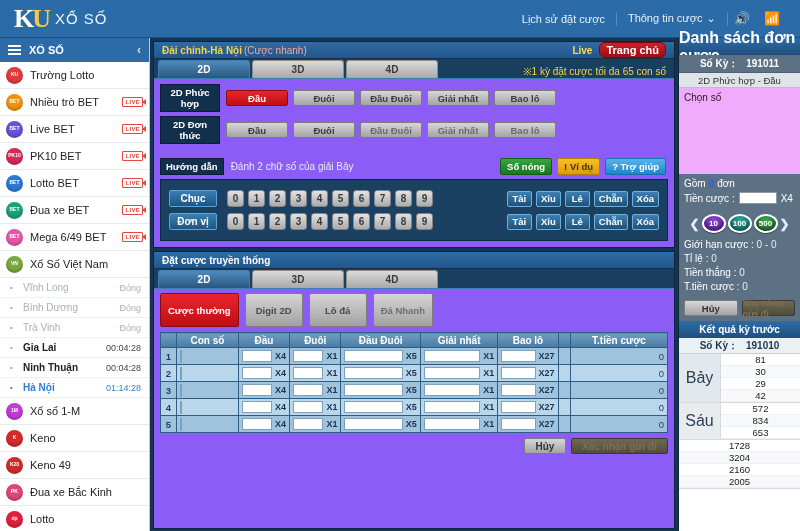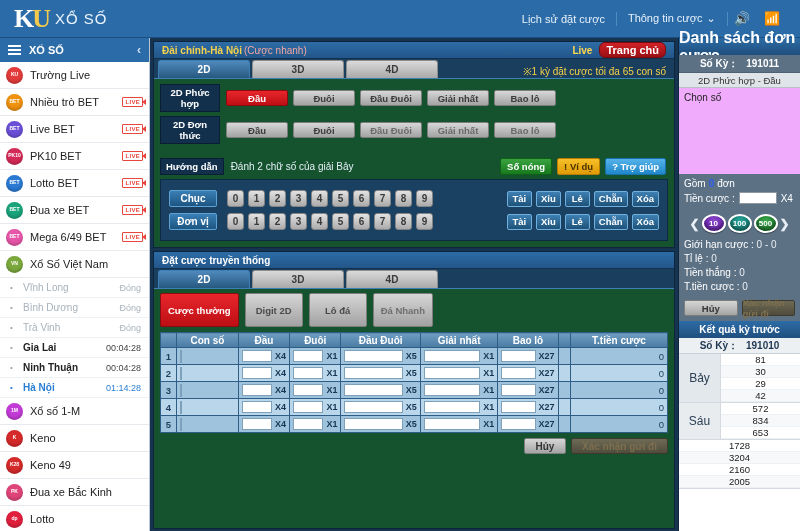--- a/index.html
+++ b/index.html
@@ -65,21 +65,21 @@
   .sb-sub.closed .nm, .sb-sub.closed .st { color:#a8b2bb; }
   .sb-sub.open .nm { color:#222; font-weight:bold; }
   .sb-sub.open .st { color:#444; }
   .sb-sub.active .nm { color:#2a7fd4; font-weight:bold; }
   .sb-sub.active .st { color:#2a7fd4; }
   .sb-sub.active .dot { color:#2a7fd4; }
 
   
   .center { flex:1; min-width:0; background:#16344f; display:flex; flex-direction:column;
             padding:3px 3px 2px 3px; gap:3px; }
-  .panel { background:#14532d; border:1px solid #0d263d; }
+  .panel { background:#8b5cf6; border:1px solid #0d263d; }
   .panel-head { height:17px; background:linear-gradient(#2d6ca6,#23568a);
                 display:flex; align-items:center; padding:0 8px; font-size:10px; font-weight:bold;
                 color:#fff; border-bottom:1px solid #11314f; }
   .panel-head .ttl-y { color:#f5d24a; }
   .panel-head .ttl-sub { color:#f2a7a0; font-weight:normal; margin-left:2px; }
   .ph-right { margin-left:auto; display:flex; align-items:center; gap:7px; }
   .live-txt { color:#ffd84d; font-weight:bold; font-size:10px; }
   .btn-home { background:linear-gradient(#cf2127,#9b0f14); border:1px solid #7a0a0e; color:#fff;
               font-size:11px; font-weight:bold; padding:1px 6px; border-radius:6px;text-align:center; }
 
@@ -187,21 +187,21 @@
   .rp-foot { display:flex; gap:4px; padding:3px 5px 5px 5px; }
   .rp-foot .foot-btn { flex:1; min-width:0; padding:0; font-size:9.5px; }
   .res-head { height:17px; background:linear-gradient(#2d6ca6,#1f4f7e); display:flex; align-items:center;
               justify-content:center; font-size:10px; font-weight:bold; color:#fff; }
   .res-period { height:16px; background:#edf0f3; color:#1d3550; display:flex; align-items:center;
                 justify-content:center; gap:8px; font-size:10px; font-weight:bold;
                 border-bottom:1px solid #c8d0d8; }
   .res-tbl { flex:1; overflow:hidden; background:#fff; }
   .res-grp { display:flex; border-bottom:1px solid #d4dae0; }
   .res-grp .gname { width:42px; flex:0 0 42px; display:flex; align-items:center; justify-content:center;
-                    font-size:12px; color:#2b3f55; background:#e8ecef; border-right:1px solid #d4dae0; }
+                    font-size:16px; color:#2b3f55; background:#e8ecef; border-right:1px solid #d4dae0; }
   .res-grp .gvals { flex:1; }
   .res-grp .gv { height:12px; line-height:12px; text-align:center; font-size:9.5px; color:#222;
                  background:#fff; border-bottom:1px solid #eef1f4; }
   .res-grp .gv:nth-child(even){ background:#f6f8f9; }
   .res-grp:nth-child(odd) .gname { background:#e3e8ec; }
 </style>
 </head>
 <body>
 
 <div class="app">
@@ -229,21 +229,21 @@
             <i></i>
             <i></i>
             <i></i>
           </span>
         <span class="sb-head-label">XỔ SỐ</span>
         <span class="sb-collapse">‹</span>
       </div>
       <div id="sb-items">
           <div class="sb-item">
             <span class="sb-ico" style="background: rgb(226, 59, 59);">KU</span>
-            <span class="sb-label">Trường Live</span>
+            <span class="sb-label">Trường Lotto</span>
           </div>
           <div class="sb-item">
             <span class="sb-ico" style="background: rgb(240, 146, 14);">BET</span>
             <span class="sb-label">Nhiều trò BET</span>
             <span class="live-badge">LIVE</span>
           </div>
           <div class="sb-item">
             <span class="sb-ico" style="background: rgb(107, 79, 214);">BET</span>
             <span class="sb-label">Live BET</span>
             <span class="live-badge">LIVE</span>

